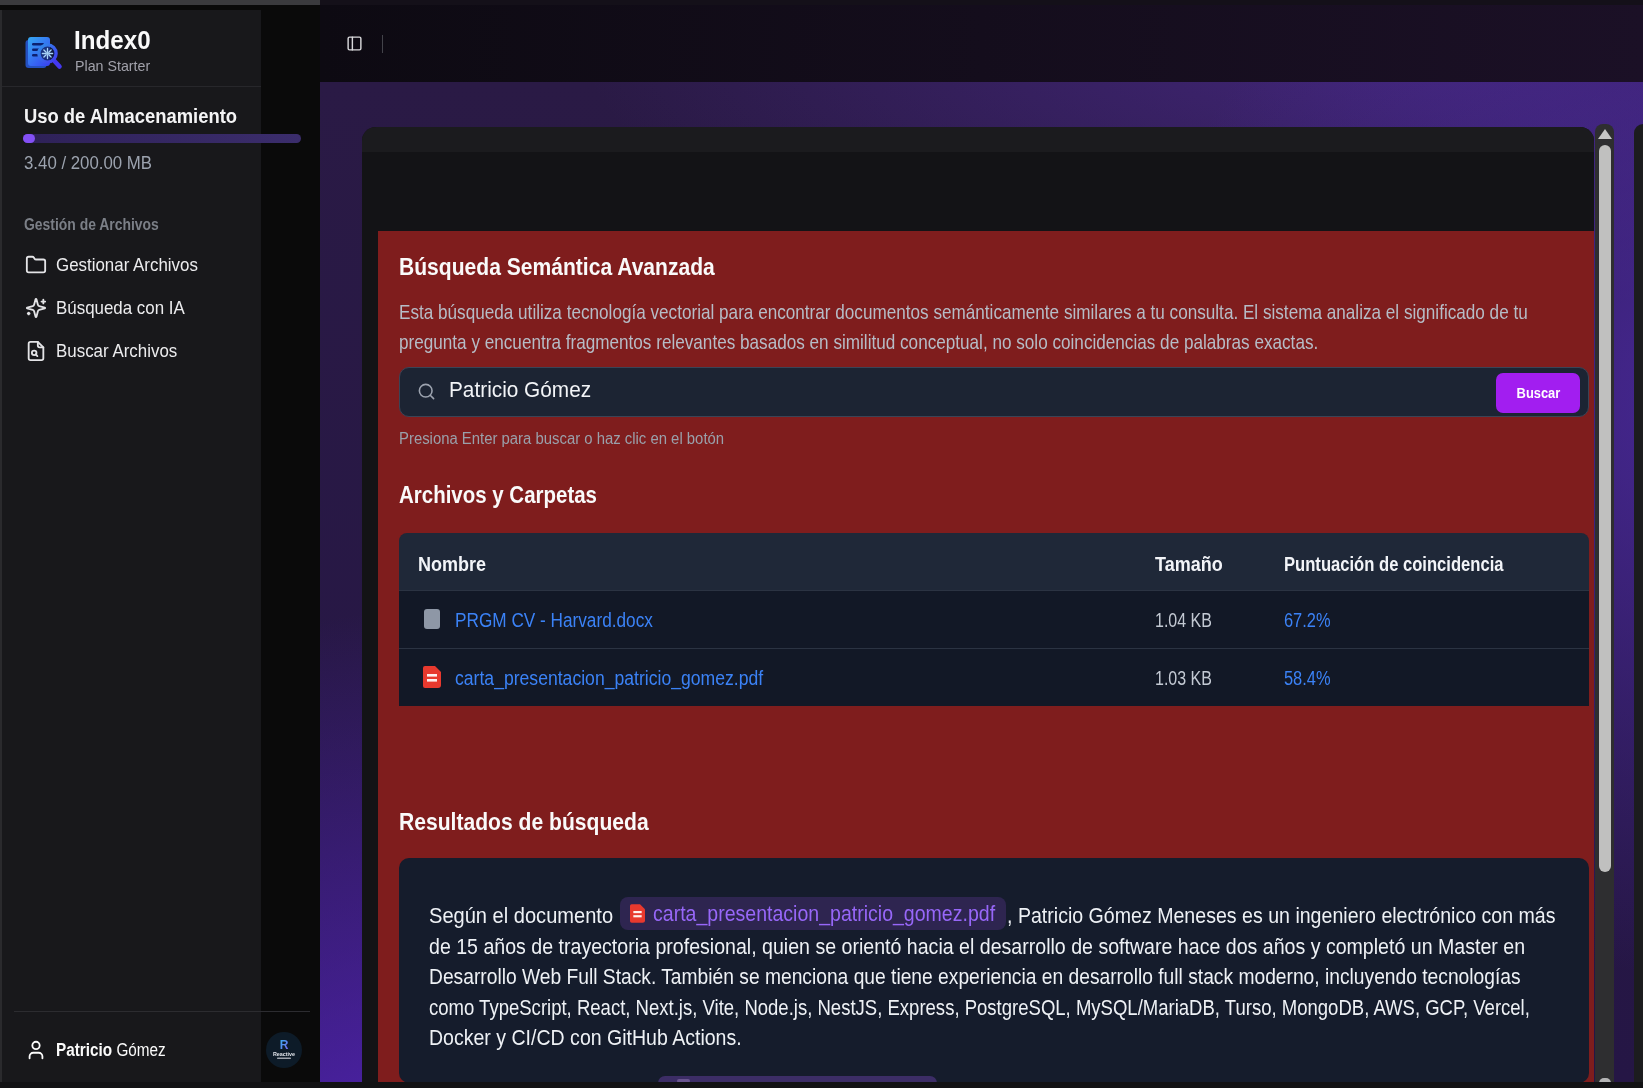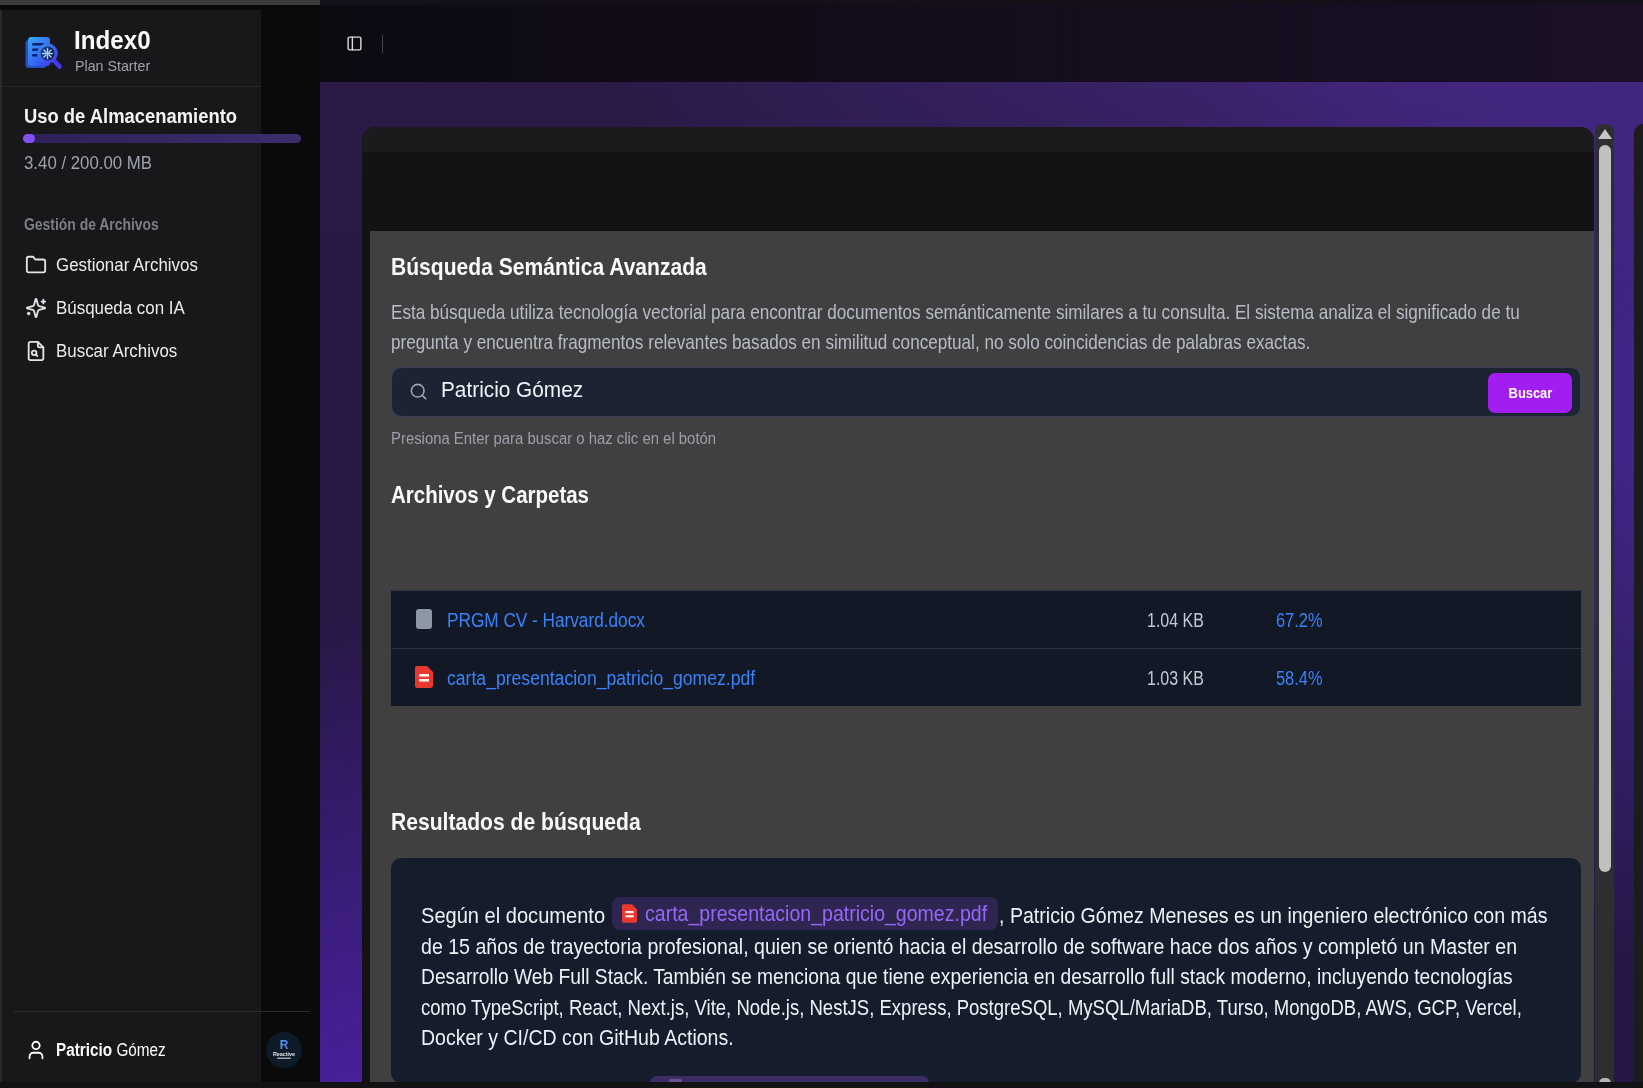--- a/index.html
+++ b/index.html
@@ -60,21 +60,21 @@
      border-left:7px solid transparent; border-right:7px solid transparent; border-bottom:10px solid #c6c6c5; }
   #scroll-down { left:1599px; top:1078px; width:12px; height:5px; border-radius:6px 6px 0 0; background:#b4b4b5; }
 
   
   #card { left:362px; top:127px; width:1232px; height:956px; background:#131316;
      border-radius:14px 14px 0 0; overflow:hidden; }
   #card-topstrip { position:absolute; left:0; top:0; width:100%; height:25px; background:#1b1b1e; }
   #card-header { position:absolute; left:0; top:25px; width:100%; height:79px; background:#09090b; }
   #card-title { position:absolute; left:21px; top:26px; font-size:26px; font-weight:bold; color:#fafafa; line-height:1.1;
      transform:scaleX(0.9); transform-origin:0 0; }
-  #card-body { position:absolute; left:8px; top:104px; width:100%; height:852px; background:#404040; }
+  #card-body { position:absolute; left:16px; top:104px; width:100%; height:852px; background:#7f1d1d; }
 
   .h2 { position:absolute; left:21px; font-size:24px; font-weight:bold; color:#fafafa; line-height:1.1;
      transform-origin:0 0; white-space:nowrap; }
   .desc { position:absolute; left:21px; font-size:21px; color:#b6bcc6; line-height:1.2; white-space:nowrap;
      transform:scaleX(0.816); transform-origin:0 0; }
 
   #search-input { position:absolute; left:21px; top:136px; width:1190px; height:50px;
      background:#1c2433; border:1px solid #3a4456; border-radius:10px; }
   #search-icon { position:absolute; left:39px; top:151px; }
   #search-text { position:absolute; left:71px; top:146px; font-size:22px; color:#f2f4f7; line-height:1.2;
@@ -135,20 +135,25 @@
       <svg id="search-icon" width="19" height="19" viewBox="0 0 24 24" fill="none" stroke="#9ca3af" stroke-width="2" stroke-linecap="round">
         <circle cx="11" cy="11" r="8"></circle>
         <path d="m21 21-4.3-4.3"></path>
       </svg>
       <div id="search-text">Patricio Gómez</div>
       <div id="search-btn"><span>Buscar</span></div>
       <div id="search-hint">Presiona Enter para buscar o haz clic en el botón</div>
 
       <div class="h2" style="top:251px;transform:scaleX(0.853)">Archivos y Carpetas</div>
       <div id="ftable">
+        <div class="thead">
+          <div class="th" style="left:19px">Nombre</div>
+          <div class="th" style="left:756px">Tamaño</div>
+          <div class="th" style="left:885px;transform:scaleX(0.83)">Puntuación de coincidencia</div>
+        </div>
         <div class="frow" style="top:57px">
           <svg class="ficon" width="18" height="22" viewBox="0 0 18 22">
             <rect x="1" y="1" width="16" height="20" rx="3" fill="#8e97a6"></rect>
           </svg>
           <div class="fname">PRGM CV - Harvard.docx</div>
           <div class="fsize">1.04 KB</div>
           <div class="fpct">67.2%</div>
         </div>
         <div class="frow" style="top:115px">
           <svg class="ficon" width="18" height="22" viewBox="0 0 18 22">

